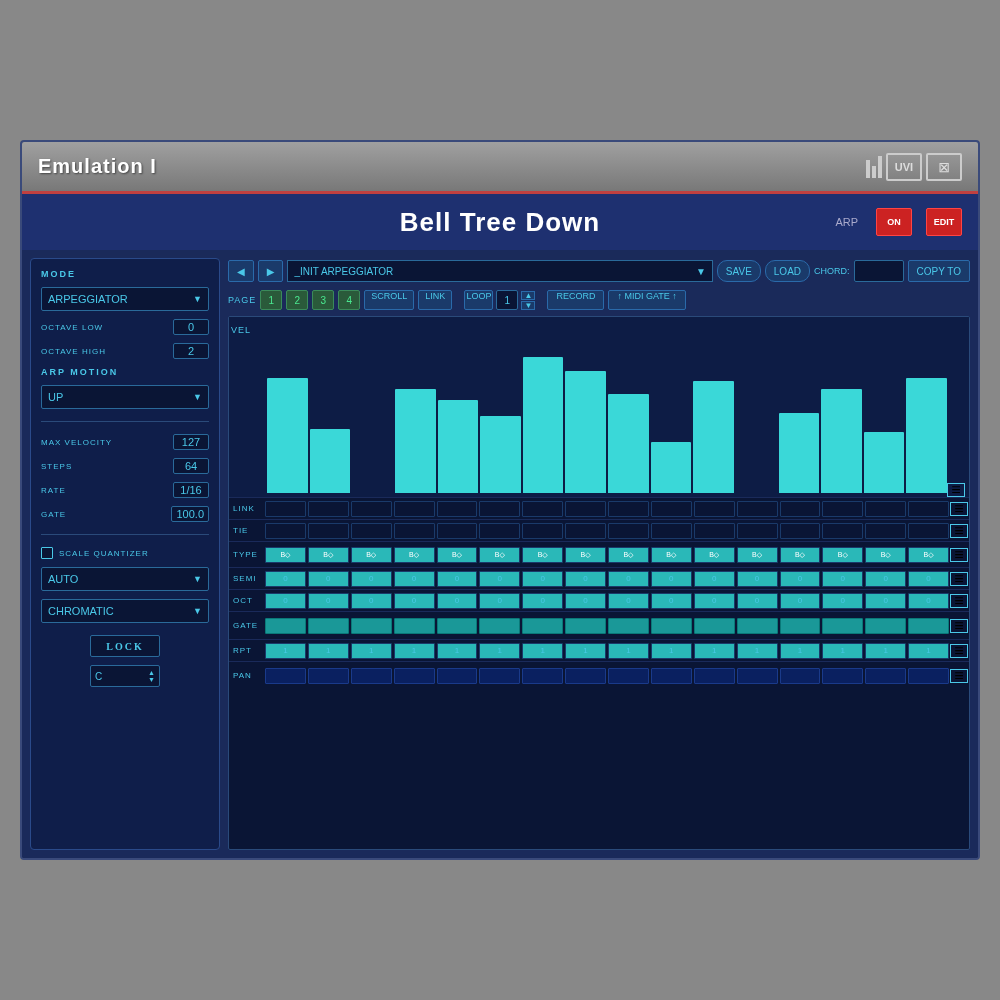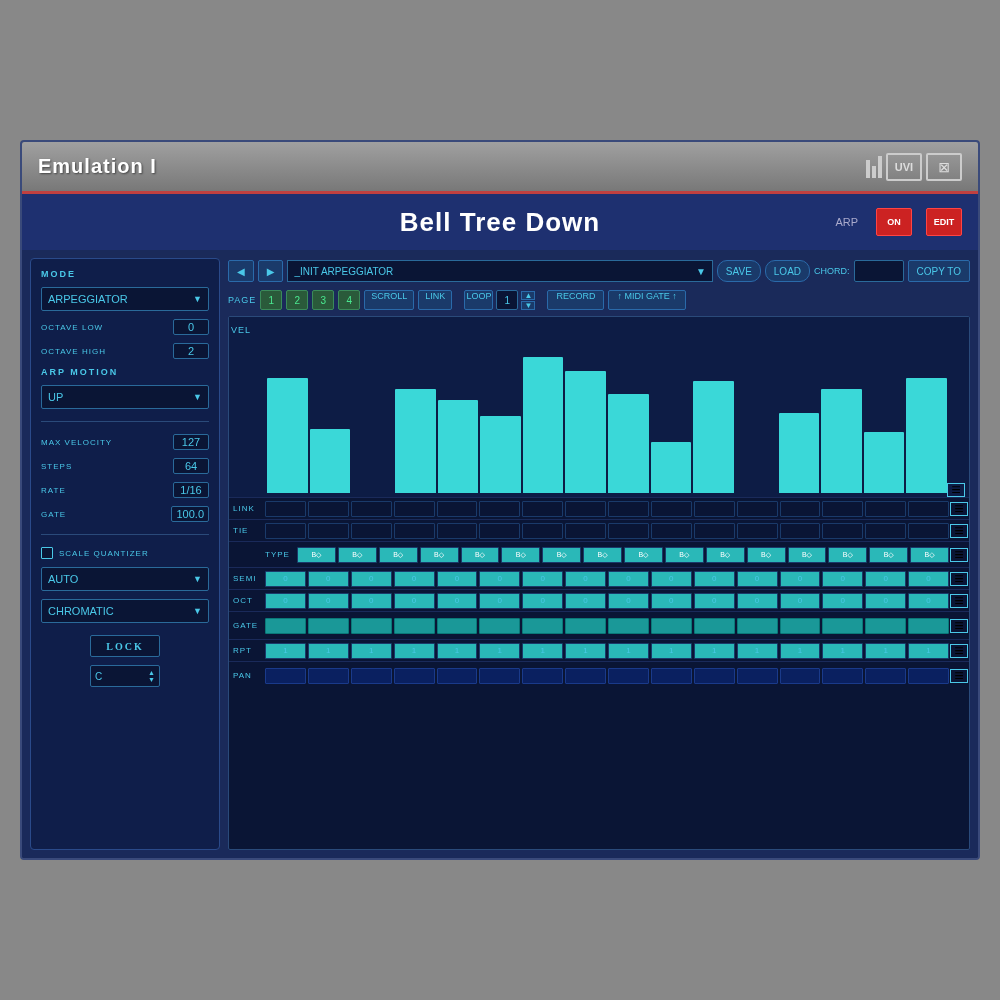--- a/index.html
+++ b/index.html
@@ -679,21 +679,21 @@
               <div class="grid-cell "></div>
               <div class="grid-cell "></div>
               <div class="grid-cell "></div>
               <div class="grid-cell "></div>
             </div>
           <div class="row-end">
               <div class="row-menu-icon">≡</div>
             </div>
         </div>
 
-        <div class="grid-row" style="height:26px;padding-left:32px;">
+        <div class="grid-row" style="height:26px;">
           <div class="grid-row-label">TYPE</div>
           <div class="grid-cells" id="type-cells">
               <div class="grid-cell teal" style="font-size: 7px; color: rgb(255, 255, 255);">B◇</div>
               <div class="grid-cell teal" style="font-size: 7px; color: rgb(255, 255, 255);">B◇</div>
               <div class="grid-cell teal" style="font-size: 7px; color: rgb(255, 255, 255);">B◇</div>
               <div class="grid-cell teal" style="font-size: 7px; color: rgb(255, 255, 255);">B◇</div>
               <div class="grid-cell teal" style="font-size: 7px; color: rgb(255, 255, 255);">B◇</div>
               <div class="grid-cell teal" style="font-size: 7px; color: rgb(255, 255, 255);">B◇</div>
               <div class="grid-cell teal" style="font-size: 7px; color: rgb(255, 255, 255);">B◇</div>
               <div class="grid-cell teal" style="font-size: 7px; color: rgb(255, 255, 255);">B◇</div>

